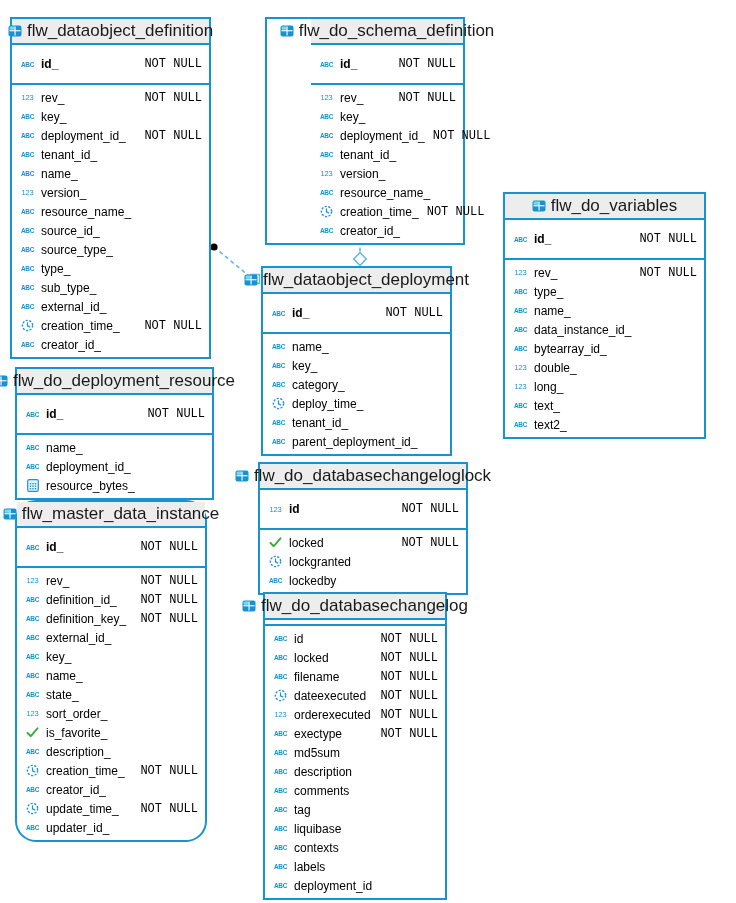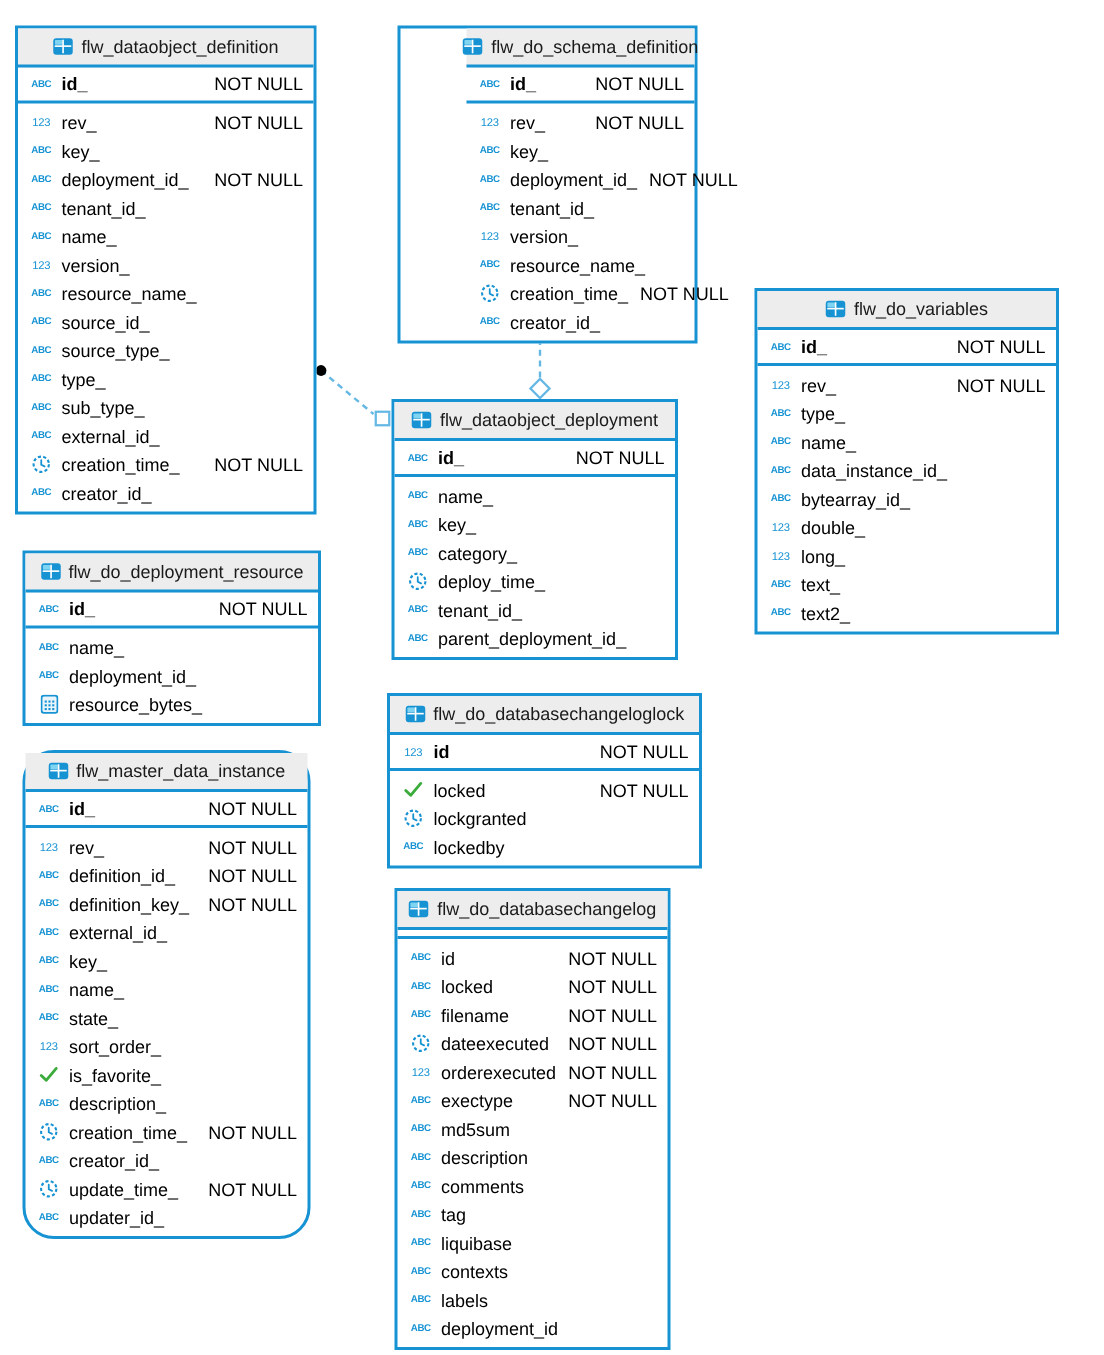--- a/index.html
+++ b/index.html
@@ -1,31 +1,31 @@
 <!DOCTYPE html>
 <html><head>
 <meta charset="utf-8">
 <style>
   html,body{margin:0;padding:0;background:#ffffff;}
   .canvas{position:relative;width:736px;height:903px;background:#ffffff;overflow:hidden;
           font-family:"Liberation Sans",sans-serif;}
   #connector-layer{position:absolute;left:0;top:0;width:736px;height:903px;z-index:1;}
   .table{position:absolute;background:#ffffff;border:2px solid #1793d3;box-sizing:border-box;z-index:2;}
   .t-header{height:24px;background:#ededed;border-bottom:2px solid #1793d3;display:flex;
-            align-items:center;justify-content:center;gap:5px;font-size:12px;color:#1a1a1a;
+            align-items:center;justify-content:center;gap:5px;font-size:17px;color:#1a1a1a;
             padding:0 4px;white-space:nowrap;cursor:default;}
   .t-pk{border-bottom:2px solid #1793d3;padding:1px 0;}
   .t-pk.empty{height:4px;padding:0;}
   .t-fields{padding:3px 0;}
   .row{height:19px;display:flex;align-items:center;padding:0 7px 0 5px;font-size:12px;color:#000;}
-  .pk-row{height:20px;}
+  .pk-row{height:36px;}
   .pk-row .f-name{font-weight:bold;}
   .f-icon{width:21px;min-width:21px;display:inline-flex;align-items:center;justify-content:center;}
   .f-name{margin-left:3px;white-space:nowrap;}
-  .f-null{margin-left:auto;padding-left:8px;white-space:nowrap;}
+  .f-null{margin-left:auto;padding-left:8px;white-space:nowrap;font-family:Liberation Mono, monospace;}
   .abc{font-size:6.5px;font-weight:bold;color:#1793d3;letter-spacing:-0.3px;}
   .n123{font-size:7.5px;font-weight:normal;color:#1793d3;letter-spacing:-0.2px;text-align:right;}
 </style>
 </head>
 <body>
 
 <div class="canvas">
   <svg id="connector-layer" width="736" height="903" viewBox="0 0 736 903">
       <g>
         <line x1="214" y1="247" x2="249" y2="276" stroke="#66b8e4" stroke-width="1.6" stroke-dasharray="4 3.2"></line>

